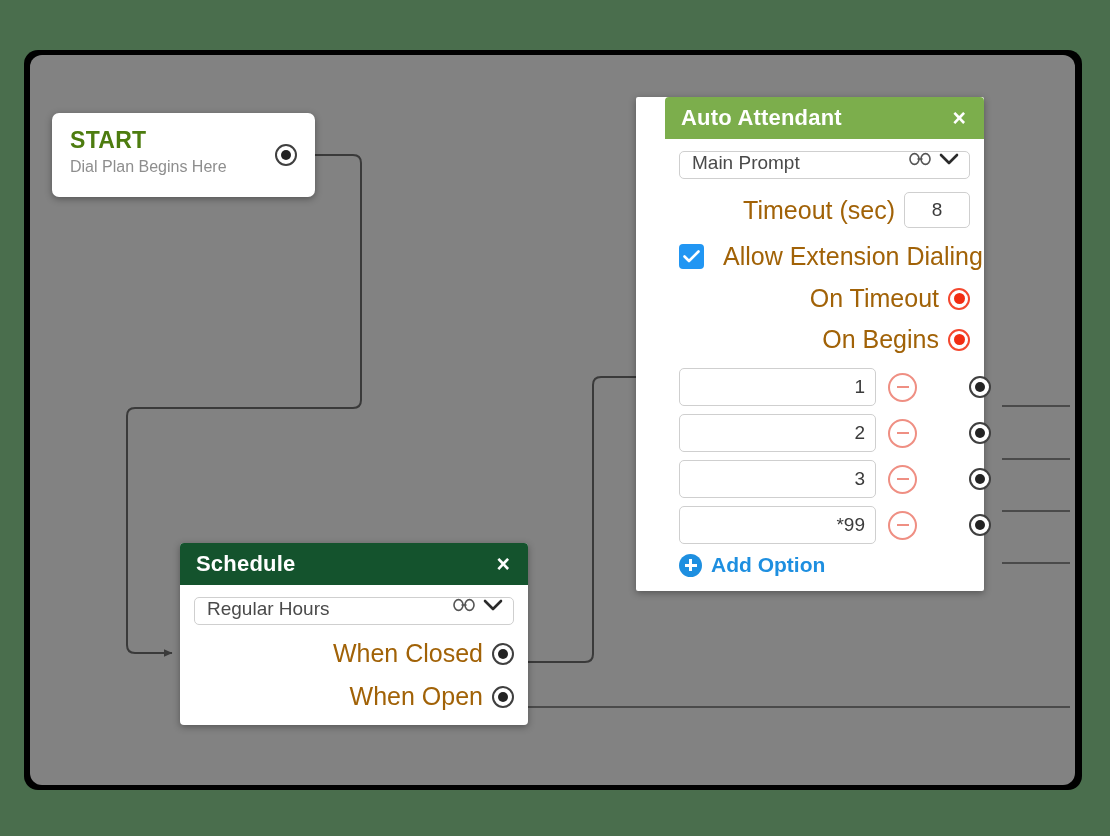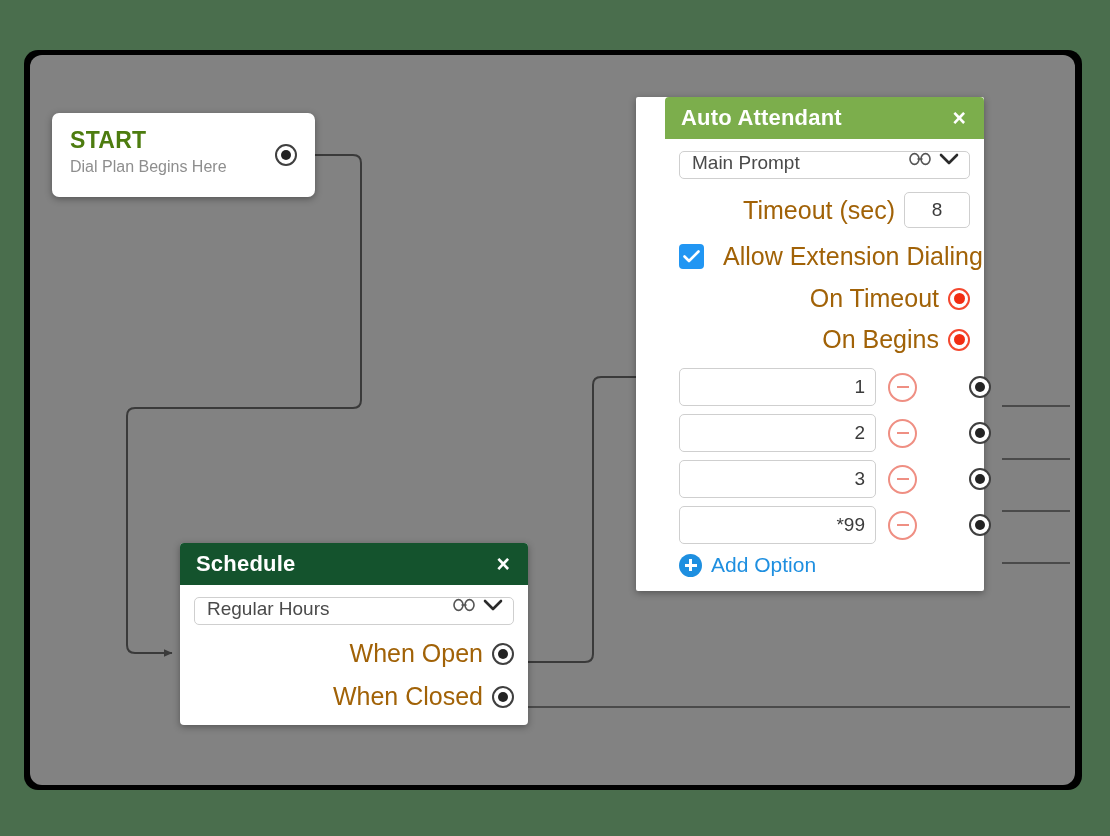--- a/index.html
+++ b/index.html
@@ -272,21 +272,21 @@
   .plus-circle::before,
   .plus-circle::after {
     content: "";
     position: absolute;
     background: #ffffff;
   }
   .plus-circle::before { width: 12px; height: 3px; }
   .plus-circle::after  { width: 3px; height: 12px; }
   .add-label {
     font-size: 21px;
-    font-weight: normal;
+    font-weight: bold;
     color: #1e8fe0;
   }
 
   
   #auto-attendant-panel {
     left: 636px;
     top: 97px;
     width: 348px;
     border-radius: 2px;
     padding-left: 29px;
@@ -444,23 +444,23 @@
         </svg>
       </span>
       <span class="chevron-icon">
         <svg width="20" height="14" viewBox="0 0 20 14">
           <path d="M2,3 L10,11 L18,3" stroke="#2b2b2b" stroke-width="2.6" fill="none" stroke-linecap="round" stroke-linejoin="round"></path>
         </svg>
       </span>
     </div>
 
     <div class="row-right sched-row">
+      <span class="field-label">When Closed</span>
+      <span class="port port-dark"></span>
+    </div>
+
+    <div class="row-right sched-row">
       <span class="field-label">When Open</span>
       <span class="port port-dark"></span>
     </div>
 
-    <div class="row-right sched-row">
-      <span class="field-label">When Closed</span>
-      <span class="port port-dark"></span>
-    </div>
-
   </div>
 </div>
 
 </body></html>

